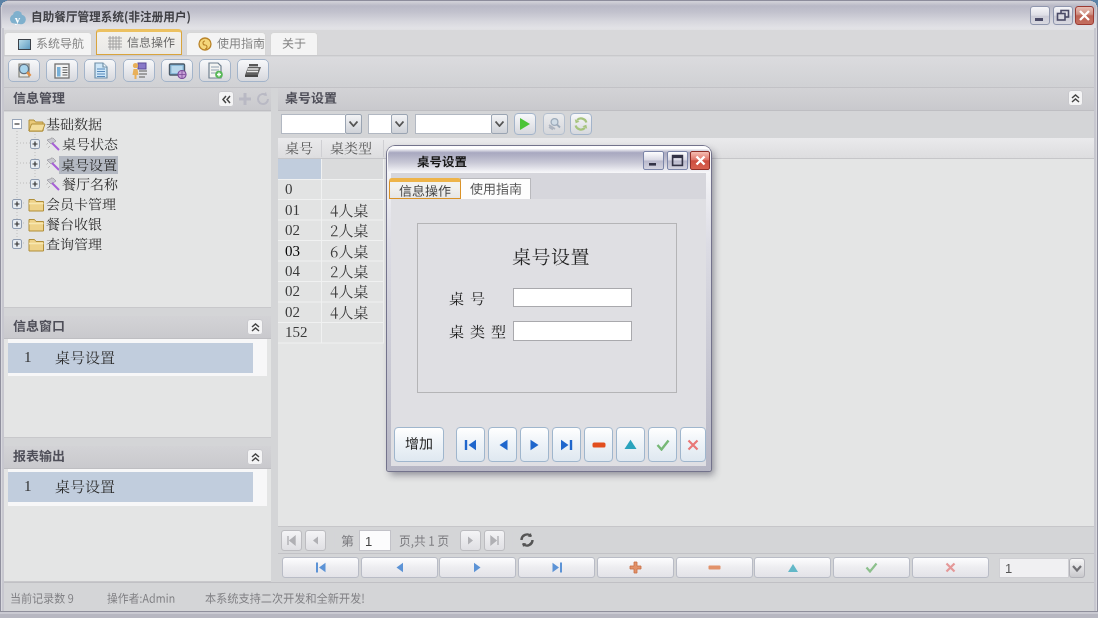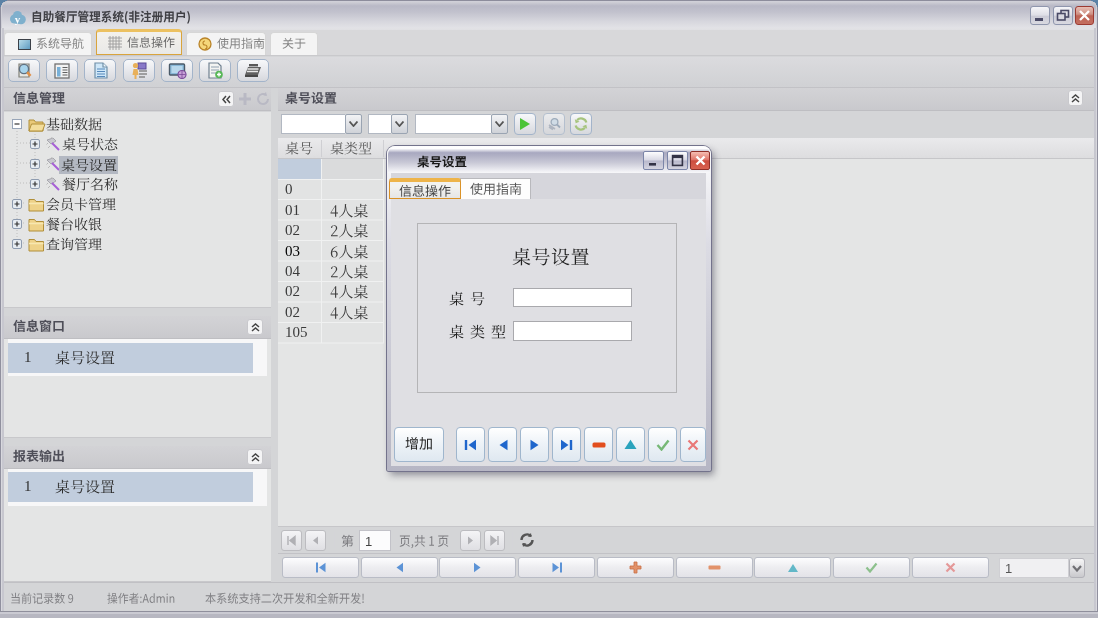--- a/index.html
+++ b/index.html
@@ -321,21 +321,21 @@
   <path d="M43.5 0 V184 M105.5 0 V184" stroke="#f0f1f1" stroke-width="1"></path>
   <path d="M0 20.5 H106 M0 40.5 H106 M0 61 H106 M0 81.5 H106 M0 102 H106 M0 122.5 H106 M0 143 H106 M0 163.5 H106 M0 184 H106" stroke="#f0f1f1" stroke-width="1"></path>
 </svg>
 <div class="serif" style="position:absolute;left:285px;top:181px;font-size:15px;color:#3a3a3a;">0</div>
 <div class="serif" style="position:absolute;left:285px;top:202px;font-size:15px;color:#3a3a3a;">01</div>
 <div class="serif" style="position:absolute;left:285px;top:222px;font-size:15px;color:#3a3a3a;">02</div>
 <div class="serif" style="position:absolute;left:285px;top:243px;font-size:15px;color:#000000;">03</div>
 <div class="serif" style="position:absolute;left:285px;top:263px;font-size:15px;color:#3a3a3a;">04</div>
 <div class="serif" style="position:absolute;left:285px;top:283px;font-size:15px;color:#3a3a3a;">02</div>
 <div class="serif" style="position:absolute;left:285px;top:304px;font-size:15px;color:#3a3a3a;">02</div>
-<div class="serif" style="position:absolute;left:285px;top:324px;font-size:15px;color:#3a3a3a;">105</div>
+<div class="serif" style="position:absolute;left:285px;top:324px;font-size:15px;color:#3a3a3a;">152</div>
 <div class="serif" style="position:absolute;left:330px;top:202px;font-size:15px;color:#3a3a3a;"></div>
 <div class="serif" style="position:absolute;left:330px;top:222px;font-size:15px;color:#3a3a3a;"></div>
 <div class="serif" style="position:absolute;left:330px;top:243px;font-size:15px;color:#3a3a3a;"></div>
 <div class="serif" style="position:absolute;left:330px;top:263px;font-size:15px;color:#3a3a3a;"></div>
 <div class="serif" style="position:absolute;left:330px;top:283px;font-size:15px;color:#3a3a3a;"></div>
 <div class="serif" style="position:absolute;left:330px;top:304px;font-size:15px;color:#3a3a3a;"></div>
 
 <div class="abs" style="left:278px;top:527px;width:816px;height:26px;background:#d4d5d7;">
   <div class="pgbtn" style="left:3px;">
       <svg width="11" height="11" viewBox="0 0 11 11">

